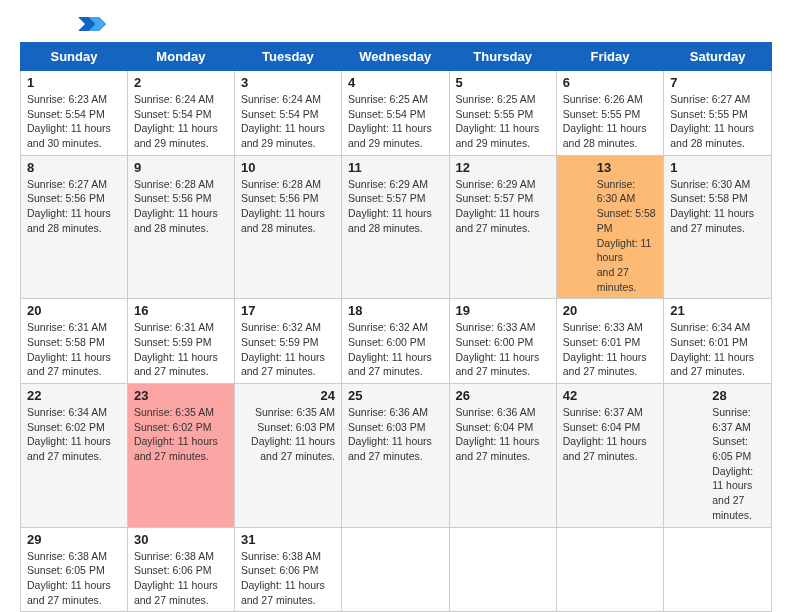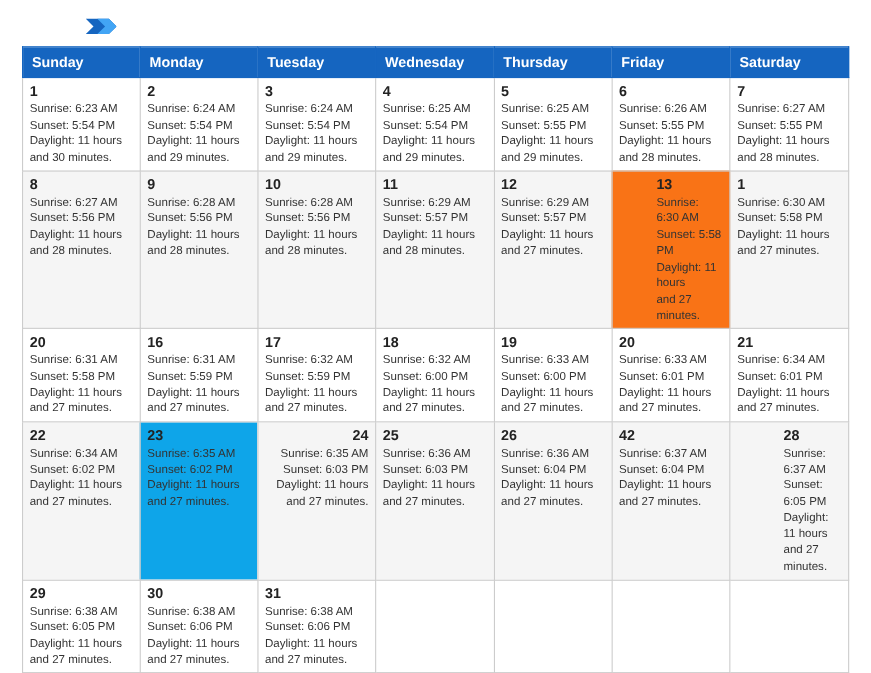--- a/index.html
+++ b/index.html
@@ -47,21 +47,21 @@
       color: #555;
     }
     .calendar {
       width: 100%;
       border-collapse: collapse;
       font-size: 11px;
     }
     .calendar th {
       background-color: #1565C0;
       color: #fff;
-      text-align: left;
+      text-align: center;
       padding: 6px 8px;
       font-size: 13px;
       font-weight: bold;
       border: 1px solid #1565C0;
     }
     .calendar td {
       border: 1px solid #ccc;
       vertical-align: top;
       padding: 4px 6px;
       width: 108px;
@@ -201,21 +201,21 @@
 Daylight: 11 hours
 and 28 minutes.</div>
         </td>
         <td style="background: rgb(245, 245, 245);">
           <span class="day-num">12</span>
           <div class="day-info" style="white-space: pre-line;">Sunrise: 6:29 AM
 Sunset: 5:57 PM
 Daylight: 11 hours
 and 27 minutes.</div>
         </td>
-        <td style="background: #f97316; padding-left: 40px;">
+        <td style="background: #fdba74; padding-left: 40px;">
           <span class="day-num">13</span>
           <div class="day-info" style="white-space: pre-line;">Sunrise: 6:30 AM
 Sunset: 5:58 PM
 Daylight: 11 hours
 and 27 minutes.</div>
         </td>
         <td style="background: rgb(245, 245, 245);">
           <span class="day-num">1</span>
           <div class="day-info" style="white-space: pre-line;">Sunrise: 6:30 AM
 Sunset: 5:58 PM
@@ -275,21 +275,21 @@
         </td>
       </tr>
       <tr>
         <td style="background: rgb(245, 245, 245);">
           <span class="day-num">22</span>
           <div class="day-info" style="white-space: pre-line;">Sunrise: 6:34 AM
 Sunset: 6:02 PM
 Daylight: 11 hours
 and 27 minutes.</div>
         </td>
-        <td style="background: #0ea5e9; margin-top: 28px;">
+        <td style="background: #fca5a5; margin-top: 28px;">
           <span class="day-num">23</span>
           <div class="day-info" style="white-space: pre-line;">Sunrise: 6:35 AM
 Sunset: 6:02 PM
 Daylight: 11 hours
 and 27 minutes.</div>
         </td>
         <td style="background: rgb(245, 245, 245); text-align: right;">
           <span class="day-num">24</span>
           <div class="day-info" style="white-space: pre-line;">Sunrise: 6:35 AM
 Sunset: 6:03 PM

